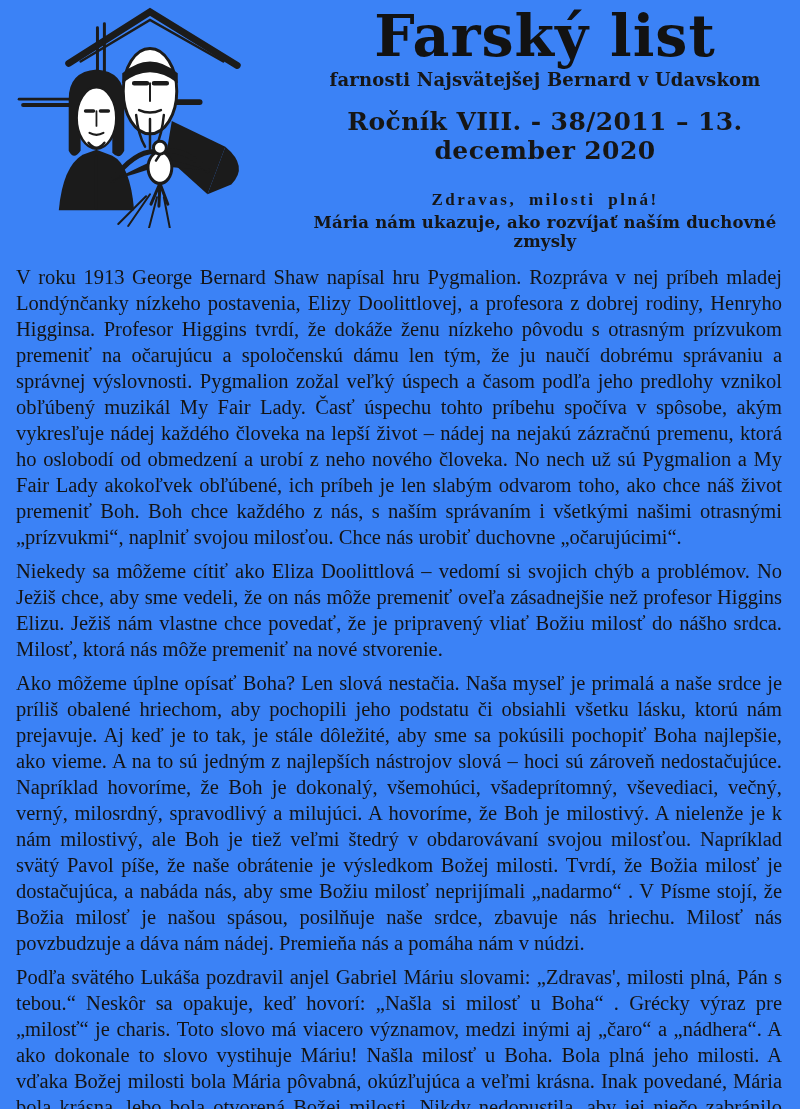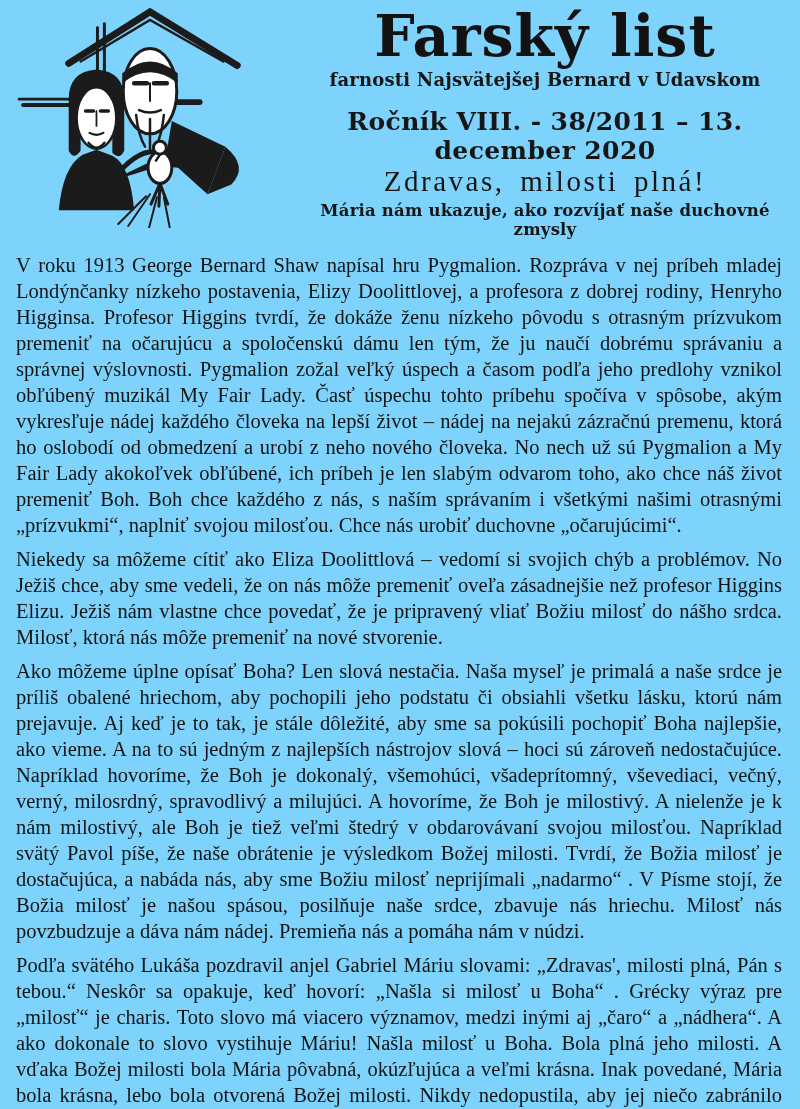--- a/index.html
+++ b/index.html
@@ -1,40 +1,40 @@
 <!DOCTYPE html>
 <html lang="sk"><head>
 <meta charset="utf-8">
 <style>
   html,body{margin:0;padding:0;background:#e8e8e8;}
   .page{
     position:relative;width:800px;height:1109px;margin:0 auto;
-    background:#7dd3fc;color:#161616;overflow:hidden;
+    background:#3b82f6;color:#161616;overflow:hidden;
     font-family:"Liberation Serif",serif;
   }
   
   .masthead{display:flex;align-items:flex-start;}
   .logo-box{flex:none;width:300px;height:228px;}
   .logo-box svg{display:block;width:100%;height:100%;}
   .mast-text{flex:1;text-align:center;padding:6px 10px 0 0;}
   .title{
     margin:0;font-family:"DejaVu Serif",serif;font-weight:bold;
     font-size:57px;line-height:1.05;letter-spacing:1px;color:#121212;
   }
   .subtitle{
     font-family:"DejaVu Serif",serif;font-weight:bold;
     font-size:18px;margin-top:3px;letter-spacing:.2px;
   }
   .issue{
     font-family:"DejaVu Serif",serif;font-weight:bold;
     font-size:25px;margin-top:17px;letter-spacing:.4px;
   }
   .headline{
-    font-family:"Liberation Serif",serif;font-weight:normal;
-    font-size:29px;letter-spacing:2.5px;word-spacing:6px;
+    font-family:"Liberation Serif",serif;font-weight:bold;
+    font-size:17px;margin-top:25px;letter-spacing:2.5px;word-spacing:6px;
   }
   .headline-sub{
     font-family:"DejaVu Serif",serif;font-weight:bold;
     font-size:16.5px;margin-top:3px;letter-spacing:.2px;
   }
   
   .article{
     padding:5px 10px 0 8px;
     font-size:20.5px;line-height:26px;text-align:justify;
     color:#141414;
@@ -96,21 +96,21 @@
 
         <path class="ink" d="M150,196 L128,228 M157,199 L149,230 M164,199 L170,230 M146,198 L118,226" stroke-width="2"></path>
       </svg>
     </div>
 
     <div class="mast-text">
       <h1 class="title">Farský list</h1>
       <div class="subtitle">farnosti Najsvätejšej Bernard v Udavskom</div>
       <div class="issue">Ročník VIII. - 38/2011 – 13. december 2020</div>
       <div class="headline">Zdravas, milosti plná!</div>
-      <div class="headline-sub">Mária nám ukazuje, ako rozvíjať naše duchovné zmysly</div>
+      <div class="headline-sub">Mária nám ukazuje, ako rozvíjať naším duchovné zmysly</div>
     </div>
 
   </header>
 
   <main class="article">
     <p>V roku 1913 George Bernard Shaw napísal hru Pygmalion. Rozpráva v nej príbeh mladej Londýnčanky nízkeho postavenia, Elizy Doolittlovej, a profesora z dobrej rodiny, Henryho Higginsa. Profesor Higgins tvrdí, že dokáže ženu nízkeho pôvodu s otrasným prízvukom premeniť na očarujúcu a spoločenskú dámu len tým, že ju naučí dobrému správaniu a správnej výslovnosti. Pygmalion zožal veľký úspech a časom podľa jeho predlohy vznikol obľúbený muzikál My Fair Lady. Časť úspechu tohto príbehu spočíva v spôsobe, akým vykresľuje nádej každého človeka na lepší život – nádej na nejakú zázračnú premenu, ktorá ho oslobodí od obmedzení a urobí z neho nového človeka. No nech už sú Pygmalion a My Fair Lady akokoľvek obľúbené, ich príbeh je len slabým odvarom toho, ako chce náš život premeniť Boh. Boh chce každého z nás, s naším správaním i všetkými našimi otrasnými „prízvukmi“, naplniť svojou milosťou. Chce nás urobiť duchovne „očarujúcimi“.</p>
     <p>Niekedy sa môžeme cítiť ako Eliza Doolittlová – vedomí si svojich chýb a problémov. No Ježiš chce, aby sme vedeli, že on nás môže premeniť oveľa zásadnejšie než profesor Higgins Elizu. Ježiš nám vlastne chce povedať, že je pripravený vliať Božiu milosť do nášho srdca. Milosť, ktorá nás môže premeniť na nové stvorenie.</p>
     <p>Ako môžeme úplne opísať Boha? Len slová nestačia. Naša myseľ je primalá a naše srdce je príliš obalené hriechom, aby pochopili jeho podstatu či obsiahli všetku lásku, ktorú nám prejavuje. Aj keď je to tak, je stále dôležité, aby sme sa pokúsili pochopiť Boha najlepšie, ako vieme. A na to sú jedným z najlepších nástrojov slová – hoci sú zároveň nedostačujúce. Napríklad hovoríme, že Boh je dokonalý, všemohúci, všadeprítomný, vševediaci, večný, verný, milosrdný, spravodlivý a milujúci. A hovoríme, že Boh je milostivý. A nielenže je k nám milostivý, ale Boh je tiež veľmi štedrý v obdarovávaní svojou milosťou. Napríklad svätý Pavol píše, že naše obrátenie je výsledkom Božej milosti. Tvrdí, že Božia milosť je dostačujúca, a nabáda nás, aby sme Božiu milosť neprijímali „nadarmo“ . V Písme stojí, že Božia milosť je našou spásou, posilňuje naše srdce, zbavuje nás hriechu. Milosť nás povzbudzuje a dáva nám nádej. Premieňa nás a pomáha nám v núdzi.</p>
     <p>Podľa svätého Lukáša pozdravil anjel Gabriel Máriu slovami: „Zdravas', milosti plná, Pán s tebou.“ Neskôr sa opakuje, keď hovorí: „Našla si milosť u Boha“ . Grécky výraz pre „milosť“ je charis. Toto slovo má viacero významov, medzi inými aj „čaro“ a „nádhera“. A ako dokonale to slovo vystihuje Máriu! Našla milosť u Boha. Bola plná jeho milosti. A vďaka Božej milosti bola Mária pôvabná, okúzľujúca a veľmi krásna. Inak povedané, Mária bola krásna, lebo bola otvorená Božej milosti. Nikdy nedopustila, aby jej niečo zabránilo prijímať jeho milosť.</p>
 

